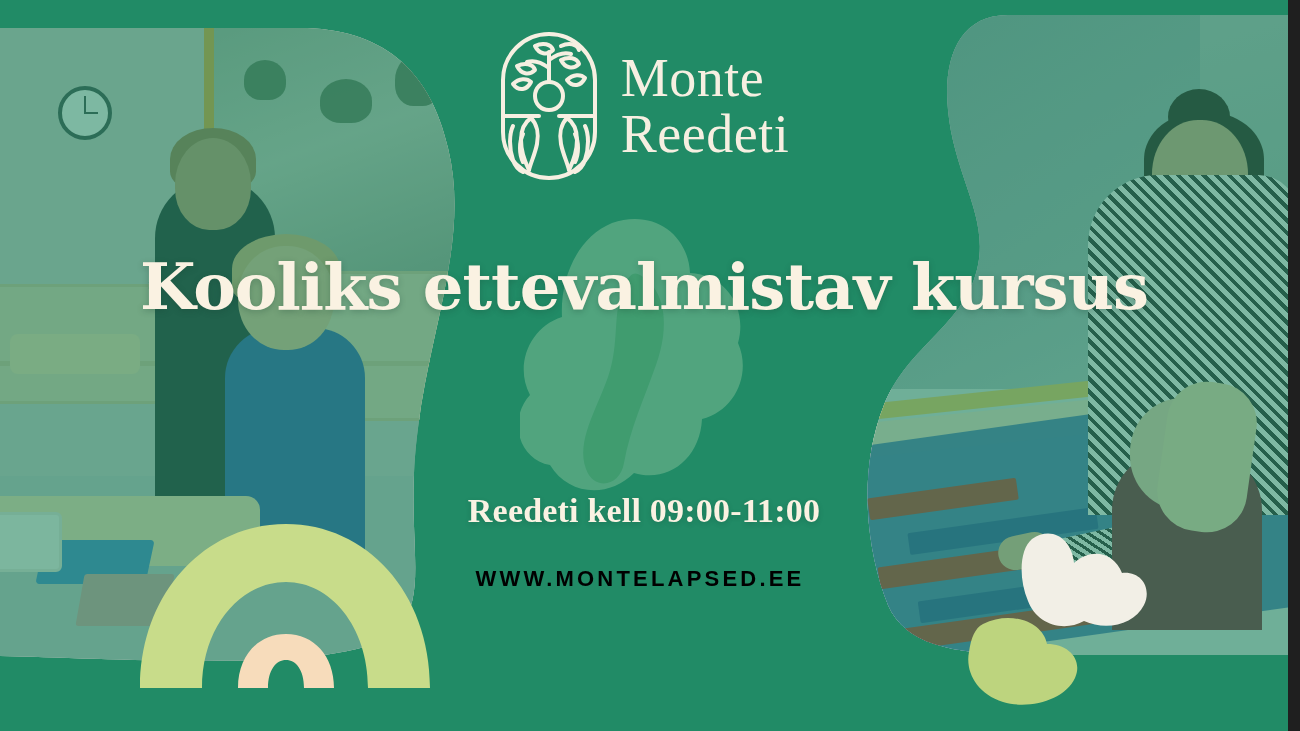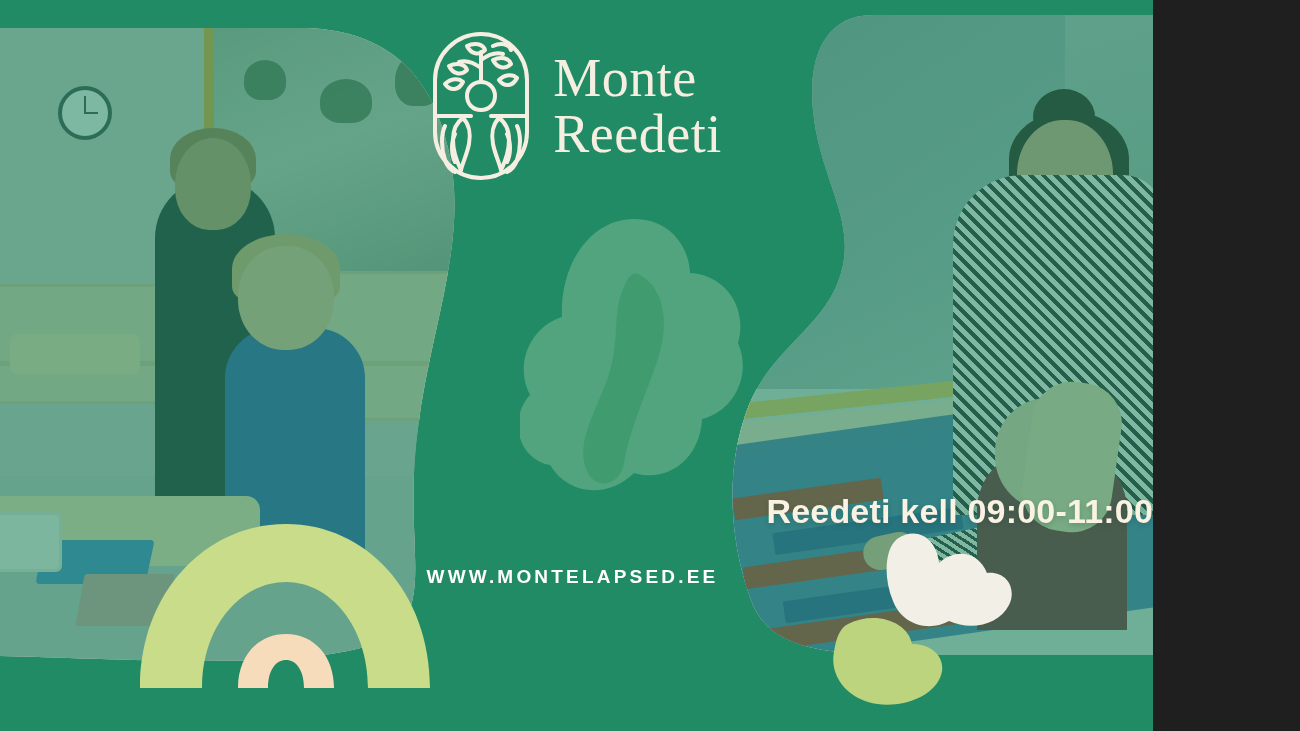--- a/index.html
+++ b/index.html
@@ -1,20 +1,20 @@
 <!DOCTYPE html>
 <html><head>
 <meta charset="utf-8">
 <style>
   html,body{margin:0;padding:0;background:#1f1f1f;}
   *{box-sizing:border-box;}
 
   .poster{
     position:relative;
-    width:1153px;
+    width:1288px;
     height:731px;
     overflow:hidden;
     background:#218B66;
     font-family:"Liberation Sans", sans-serif;
   }
 
   
   .photo{
     position:absolute;
     overflow:hidden;
@@ -152,38 +152,38 @@
     line-height:1.08;
     letter-spacing:-1px;
     text-shadow:0 2px 6px rgba(20,60,45,.28);
   }
   .headline span{display:block;}
 
   .subline{
     position:absolute;
     left:0; right:0; top:492px;
     z-index:7;
-    text-align:right;
+    text-align:center;
     color:#FAF2E2;
-    font-family:Liberation Sans, sans-serif;
+    font-family:Liberation Serif, serif;
     font-weight:700;
     font-size:34px;
     letter-spacing:.2px;
     text-shadow:0 2px 5px rgba(20,60,45,.22);
   }
 
   .weburl{
     position:absolute;
     left:0; right:8px; top:566px;
     z-index:7;
     text-align:center;
-    color:#ffffff;
+    color:#000000;
     font-family:"Liberation Sans", sans-serif;
     font-weight:700;
-    font-size:19px;
+    font-size:22px;
     letter-spacing:3.2px;
   }
 </style>
 </head>
 <body>
 
 <div class="poster">
 
   <div class="photo photo-left">
     <div class="scene scene-left">
@@ -306,19 +306,20 @@
         </g>
       </svg>
     </div>
     <div class="brand-words">
       <span>Monte</span>
       <span>Reedeti</span>
     </div>
   </div>
 
   <div class="headline">
+    <span>Kooliks ettevalmistav kursus</span>
   </div>
 
   <div class="subline">Reedeti kell 09:00-11:00</div>
 
   <div class="weburl">WWW.MONTELAPSED.EE</div>
 
 </div>
 
 </body></html>

